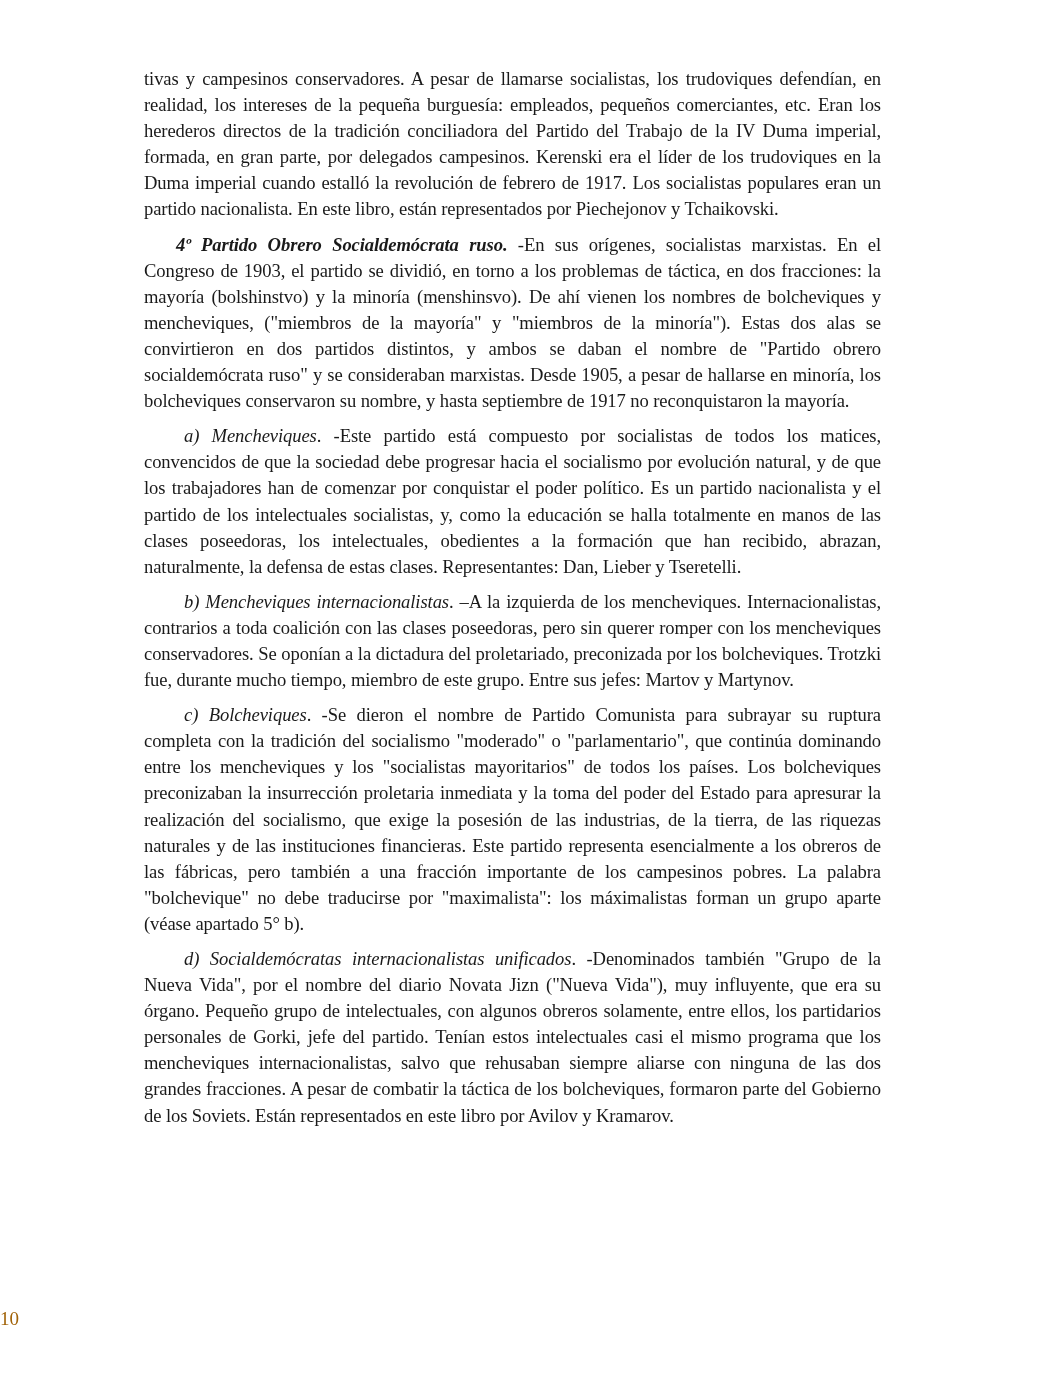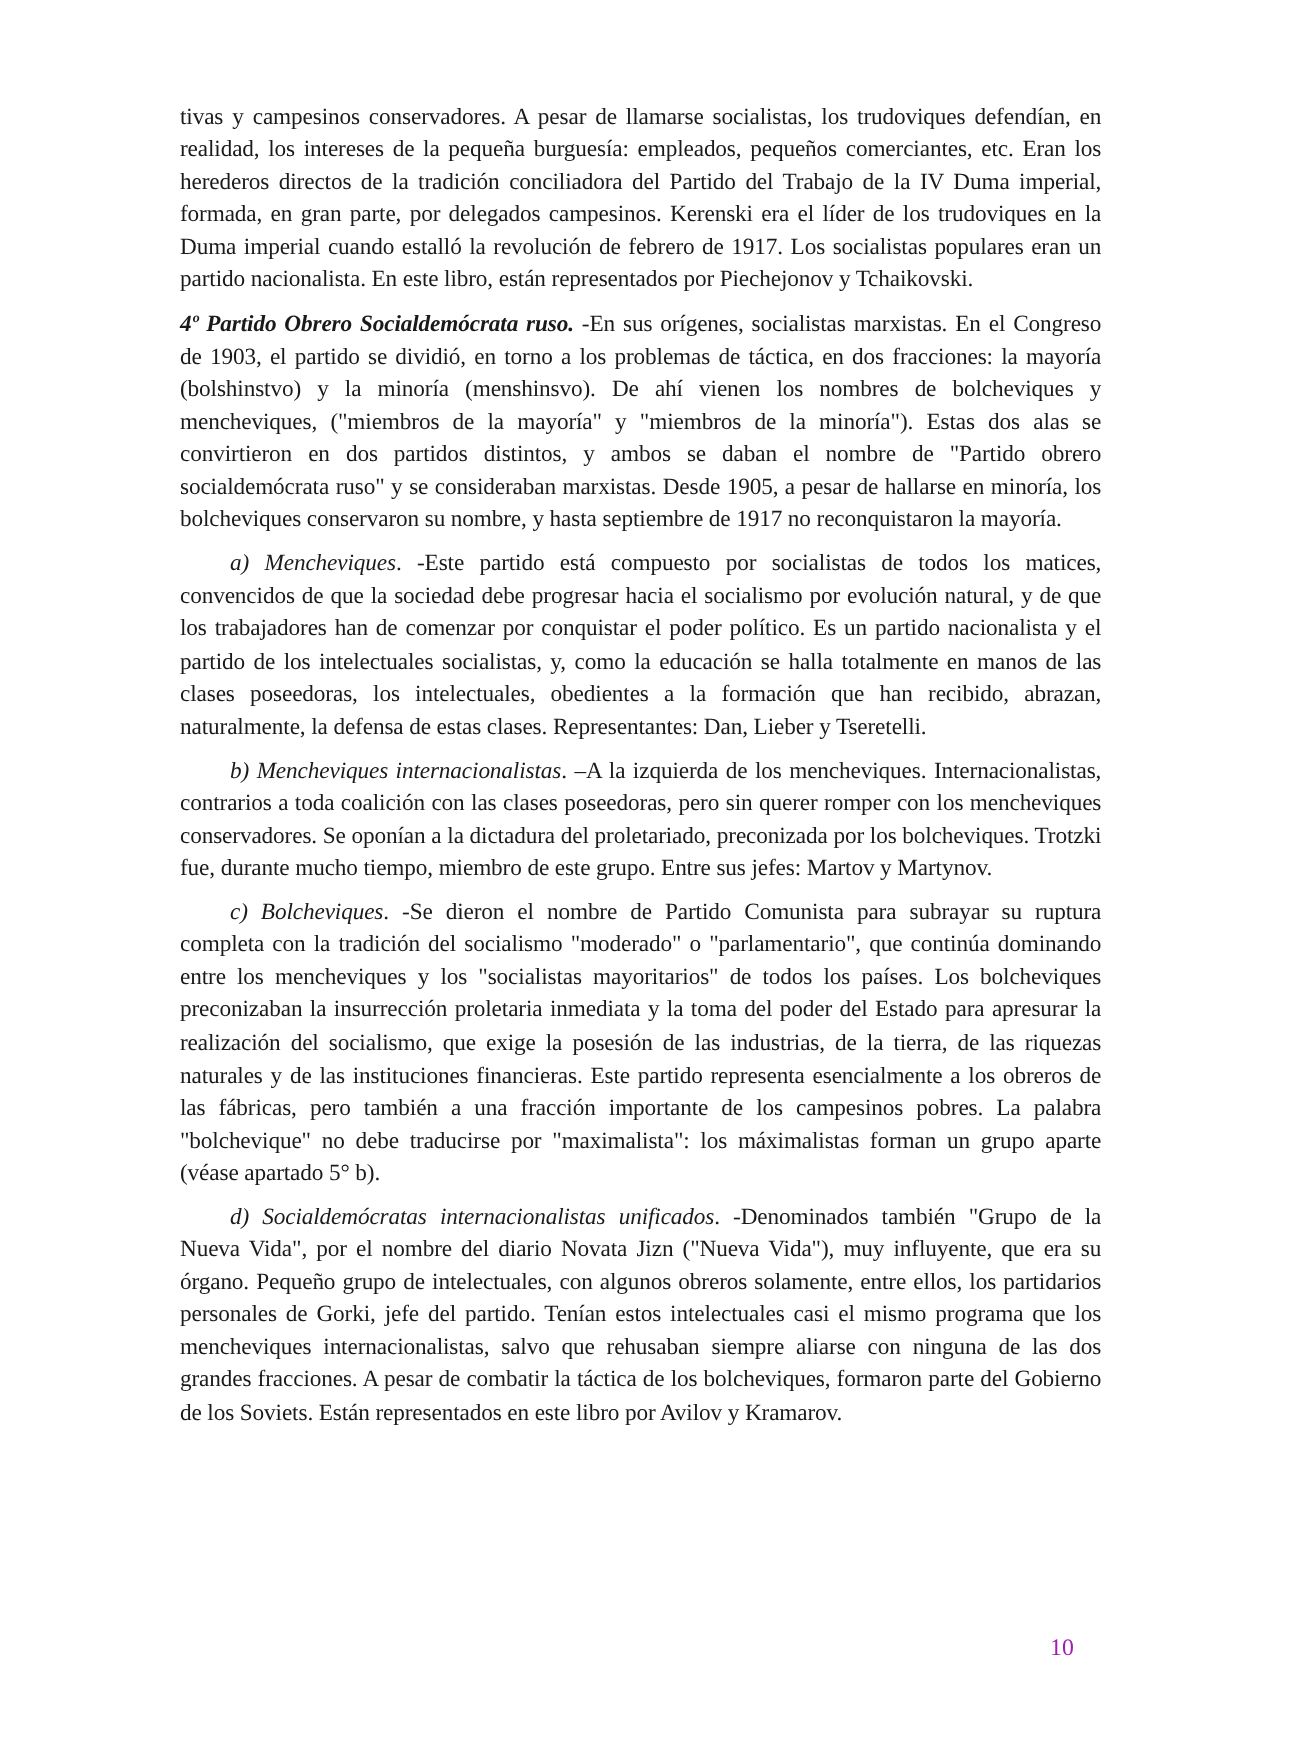--- a/index.html
+++ b/index.html
@@ -11,49 +11,50 @@
       width: 1050px;
       height: 1400px;
       position: relative;
       overflow: hidden;
       font-family: "Liberation Serif", "DejaVu Serif", serif;
       color: #1a1a1a;
     }
     .page {
       position: absolute;
       left: 144px;
-      top: 81px;
+      top: 66px;
       width: 737px;
     }
     .para {
       margin: 0 0 9px 0;
       font-size: 18.6px;
       line-height: 26.1px;
       text-align: justify;
       hyphens: manual;
       letter-spacing: -0.1px;
       word-spacing: 0px;
     }
     .heading-bi {
       font-weight: bold;
       font-style: italic;
+      margin-left: 32px;
     }
     .heading-i {
       font-style: italic;
       margin-left: 40px;
     }
     .page-number {
       position: absolute;
       left: 0;
       width: 859px;
       top: 1306px;
-      text-align: right;
+      text-align: left;
       font-size: 19px;
       line-height: 26px;
-      color: #a21caf;
+      color: #a16207;
     }
   </style>
 </head>
 <body>
 
 <div class="page">
 
   <p class="para">
     <span>tivas y campesinos conservadores. A pesar de llamarse socialistas, los trudoviques de­fendían, en realidad, los intereses de la pequeña burguesía: empleados, pequeños co­merciantes, etc. Eran los herederos directos de la tradición conciliadora del Partido del Trabajo de la IV Duma imperial, formada, en gran parte, por delegados campesinos. Kerenski era el líder de los trudoviques en la Duma imperial cuando estalló la revolu­ción de febrero de 1917. Los socialistas populares eran un partido nacionalista. En este libro, están representados por Piechejonov y Tchaikovski.</span>
   </p>

